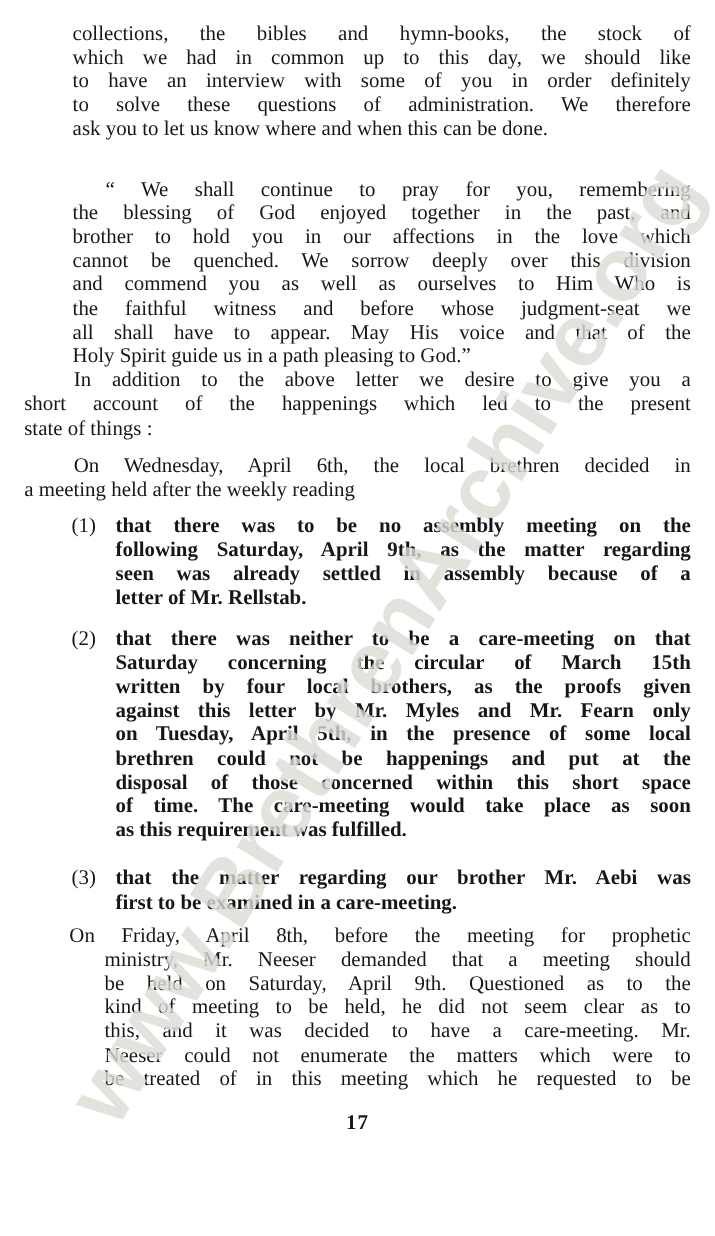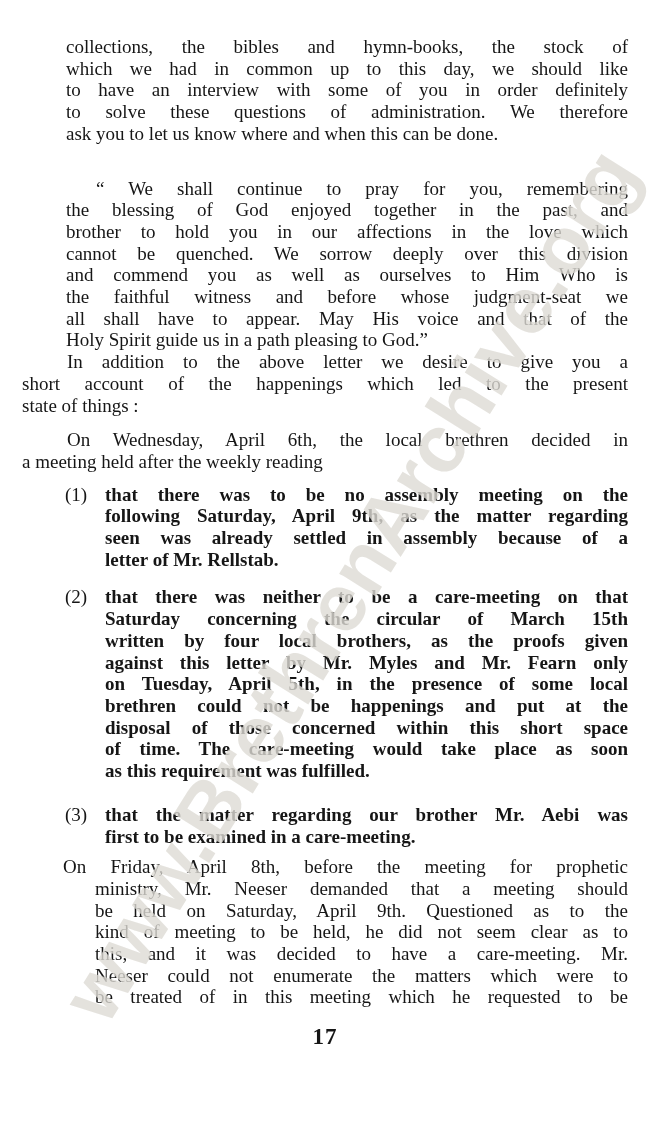--- a/index.html
+++ b/index.html
@@ -11,21 +11,21 @@
     overflow: hidden;
   }
   .page {
     position: relative;
     width: 650px; height: 1124px;
     background: #ffffff;
     overflow: hidden;
   }
   .content {
     position: relative;
-    padding: 36px 22px 0 22px; 
+    padding: 20px 22px 0 22px; 
     font-size: 19px;
     line-height: 21.7px;
     z-index: 1;
   }
   .line {
     text-align: justify;
     text-align-last: justify;
     white-space: normal;
   }
   .line.last { text-align-last: left; }
@@ -45,21 +45,21 @@
   .mt13 { margin-top: 13px; }
   .mt11 { margin-top: 11px; }
   .mt16 { margin-top: 16px; }
   .mt22 { margin-top: 22px; }
   .mt9  { margin-top: 9px; }
   .pageno {
     position: relative;
     z-index: 1;
     margin-top: 18px;
     text-align: center;
-    font-size: 23px;
+    font-size: 19px;
     font-weight: bold;
     letter-spacing: 1px;
   }
   .watermark {
     position: absolute;
     left: 350px; top: 585px;
     transform: translate(-50%, -50%) rotate(-58deg);
     transform-origin: center center;
     white-space: nowrap;
     font-family: "Liberation Sans", "DejaVu Sans", sans-serif;

